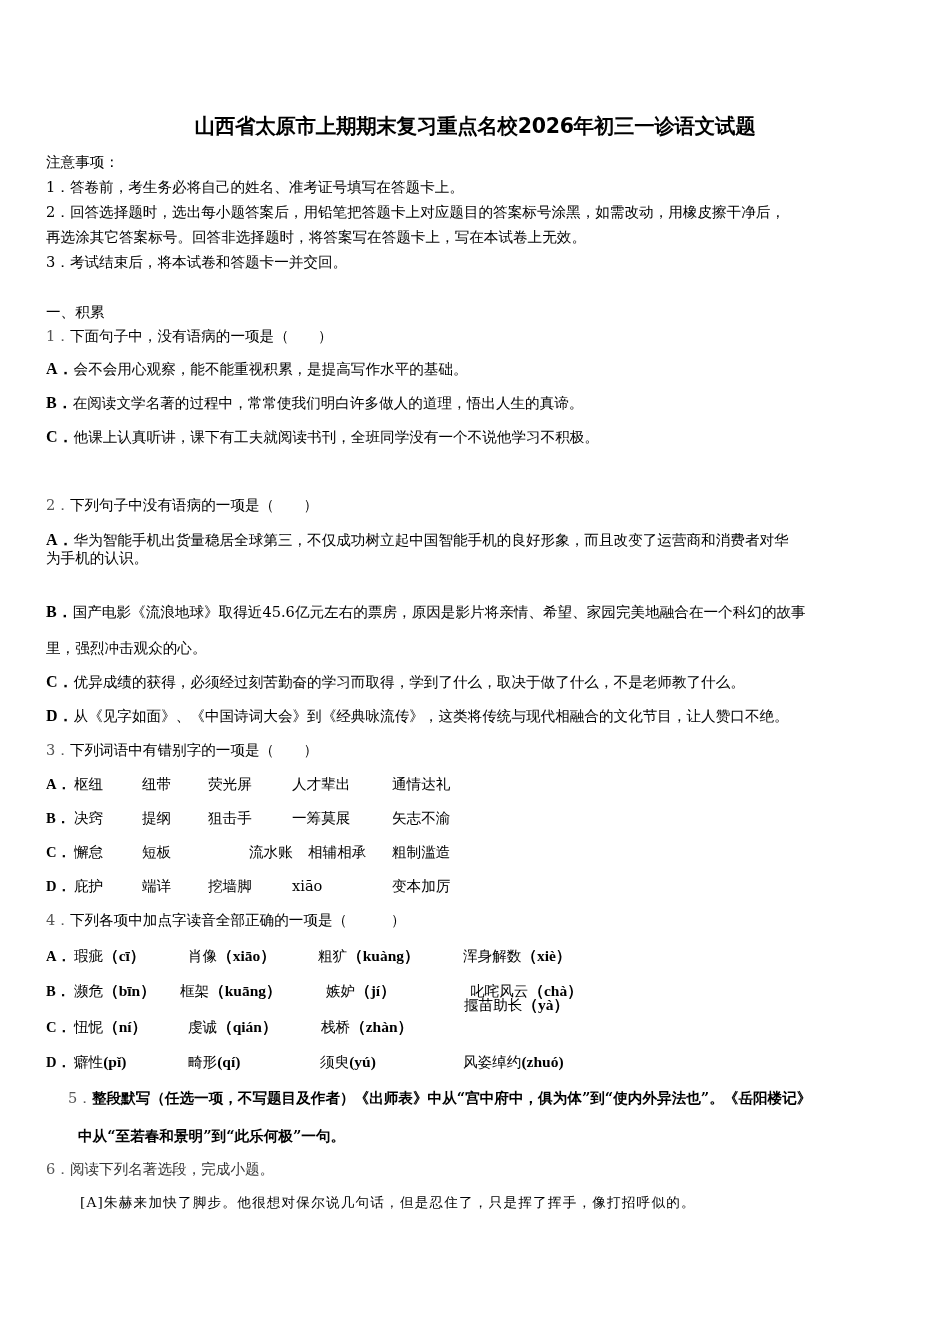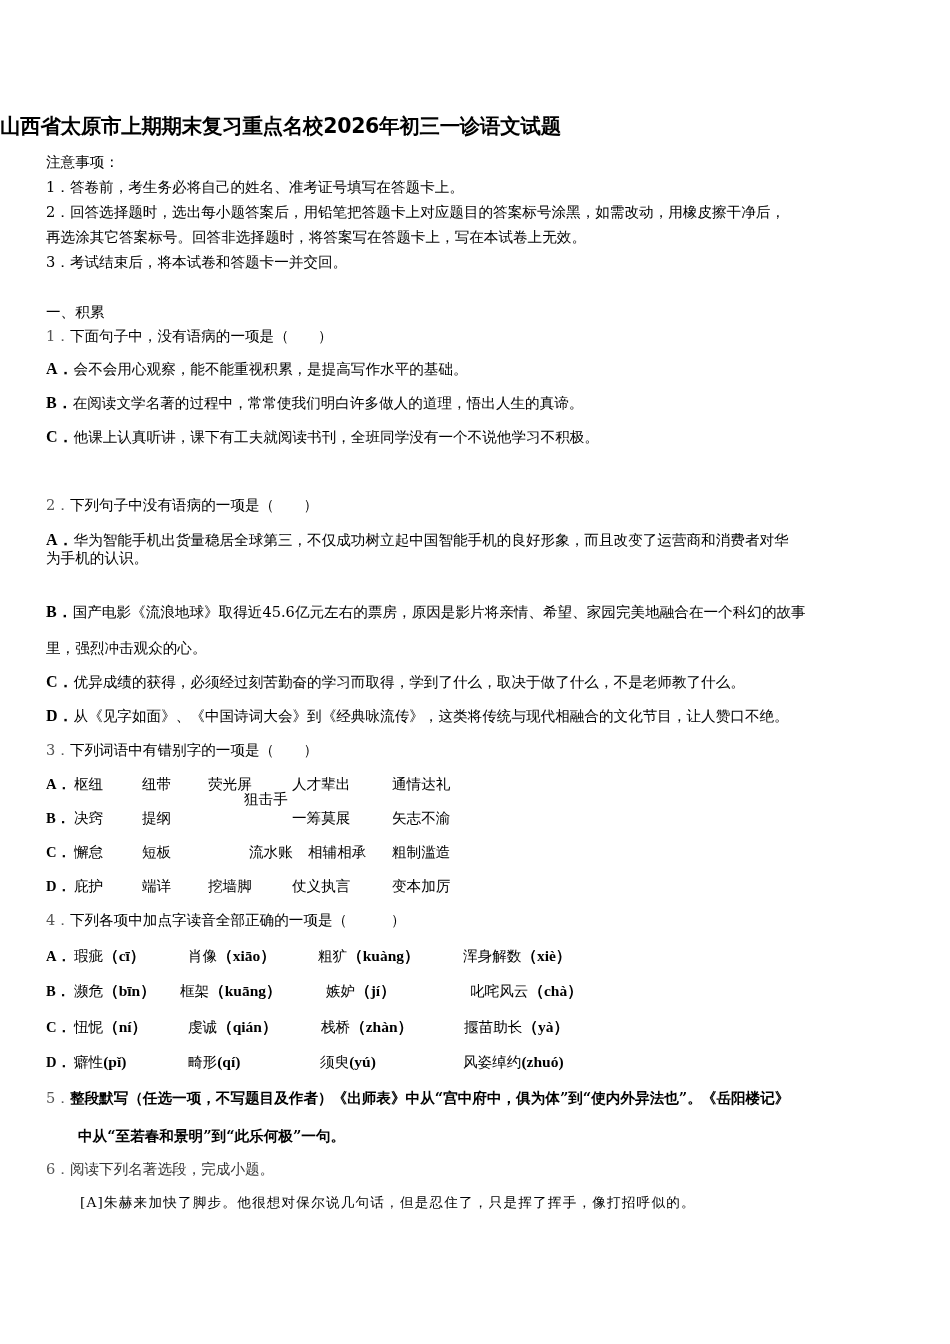--- a/index.html
+++ b/index.html
@@ -3,21 +3,21 @@
 <meta charset="utf-8">
 <style>
   html, body { margin: 0; padding: 0; background: #ffffff; }
   body {
     width: 950px; height: 1344px; position: relative; overflow: hidden;
     font-family: "DejaVu Serif", "Liberation Serif", serif;
     color: #000;
   }
   .page { position: absolute; left: 0; top: 0; width: 950px; height: 1344px; }
   .title {
-    position: absolute; left: 0; width: 950px; top: 112px; text-align: left;
+    position: absolute; left: 0; width: 950px; top: 112px; text-align: center;
     font-family: "DejaVu Sans", "Liberation Sans", sans-serif;
     font-weight: bold; font-size: 20.5px; letter-spacing: -0.3px;
   }
   .line {
     position: absolute; left: 46px; white-space: nowrap;
     font-size: 14.6px; line-height: 20px;
   }
   .bold { font-weight: bold; }
   .qnum { color: #555; font-weight: normal; }
   .b-label { font-weight: bold; font-family: "Liberation Serif", serif; font-size: 16px; }
@@ -67,38 +67,38 @@
     <span class="cell" style="left:74px;top:774px;">枢纽</span>
     <span class="cell" style="left:142px;top:774px;">纽带</span>
     <span class="cell" style="left:208px;top:774px;">荧光屏</span>
     <span class="cell" style="left:292px;top:774px;">人才辈出</span>
     <span class="cell" style="left:392px;top:774px;">通情达礼</span>
   </div>
   <div>
     <span class="cell b-label" style="left:46px;top:808px;">B．</span>
     <span class="cell" style="left:74px;top:808px;">决窍</span>
     <span class="cell" style="left:142px;top:808px;">提纲</span>
-    <span class="cell" style="left:208px;top:789px;margin-left:36px;">狙击手</span>
+    <span class="cell" style="left:208px;top:808px;">狙击手</span>
     <span class="cell" style="left:292px;top:808px;">一筹莫展</span>
     <span class="cell" style="left:392px;top:808px;">矢志不渝</span>
   </div>
   <div>
     <span class="cell b-label" style="left:46px;top:842px;">C．</span>
     <span class="cell" style="left:74px;top:842px;">懈怠</span>
     <span class="cell" style="left:142px;top:842px;">短板</span>
     <span class="cell" style="left:208px;top:842px;margin-left:41px;">流水账</span>
     <span class="cell" style="left:308px;top:842px;">相辅相承</span>
     <span class="cell" style="left:392px;top:842px;">粗制滥造</span>
   </div>
   <div>
     <span class="cell b-label" style="left:46px;top:876px;">D．</span>
     <span class="cell" style="left:74px;top:876px;">庇护</span>
     <span class="cell" style="left:142px;top:876px;">端详</span>
     <span class="cell" style="left:208px;top:876px;">挖墙脚</span>
-    <span class="cell" style="left:292px;top:876px;">仗义执言</span>
+    <span class="cell" style="left:292px;top:876px;">xiāo</span>
     <span class="cell" style="left:392px;top:876px;">变本加厉</span>
   </div>
 
   <div class="line" style="top:910px;">
     <span class="qnum">4．</span><span>下列各项中加点字读音全部正确的一项是（　　　）</span>
   </div>
 
   <div>
     <span class="cell b-label" style="left:46px;top:946px;">A．</span>
     <span class="cell" style="left:74px;top:946px;"><span>瑕疵</span><span class="py">（cī）</span></span>
@@ -111,31 +111,31 @@
     <span class="cell" style="left:74px;top:981px;"><span>濒危</span><span class="py">（bīn）</span></span>
     <span class="cell" style="left:180px;top:981px;"><span>框架</span><span class="py">（kuāng）</span></span>
     <span class="cell" style="left:326px;top:981px;"><span>嫉妒</span><span class="py">（jí）</span></span>
     <span class="cell" style="left:470px;top:981px;"><span>叱咤风云</span><span class="py">（chà）</span></span>
   </div>
   <div>
     <span class="cell b-label" style="left:46px;top:1017px;">C．</span>
     <span class="cell" style="left:74px;top:1017px;"><span>忸怩</span><span class="py">（ní）</span></span>
     <span class="cell" style="left:188px;top:1017px;"><span>虔诚</span><span class="py">（qián）</span></span>
     <span class="cell" style="left:321px;top:1017px;"><span>栈桥</span><span class="py">（zhàn）</span></span>
-    <span class="cell" style="left:464px;top:1017px;"><span>揠苗助长</span><span class="py">（yà）</span></span>
+    <span class="cell" style="left:464px;top:995px;"><span>揠苗助长</span><span class="py">（yà）</span></span>
   </div>
   <div>
     <span class="cell b-label" style="left:46px;top:1052px;">D．</span>
     <span class="cell" style="left:74px;top:1052px;"><span>癖性</span><span class="py">(pǐ)</span></span>
     <span class="cell" style="left:188px;top:1052px;"><span>畸形</span><span class="py">(qí)</span></span>
     <span class="cell" style="left:320px;top:1052px;"><span>须臾</span><span class="py">(yú)</span></span>
     <span class="cell" style="left:463px;top:1052px;"><span>风姿绰约</span><span class="py">(zhuó)</span></span>
   </div>
 
-  <div class="line" style="top:1088px;">
+  <div class="line" style="top:1088px;margin-left:22px;">
     <span class="qnum">5．</span><span class="bold">整段默写（任选一项，不写题目及作者）《出师表》中从“宫中府中，俱为体”到“使内外异法也”。《岳阳楼记》</span>
   </div>
   <div class="line bold" style="top:1126px;margin-left:32px;">中从“至若春和景明”到“此乐何极”一句。</div>
 
   <div class="line gray" style="top:1159px;">
     <span class="qnum">6．</span><span>阅读下列名著选段，完成小题。</span>
   </div>
   <div class="line kai" style="left:80px;top:1192px;">[A]朱赫来加快了脚步。他很想对保尔说几句话，但是忍住了，只是挥了挥手，像打招呼似的。</div>
 
 </div>

